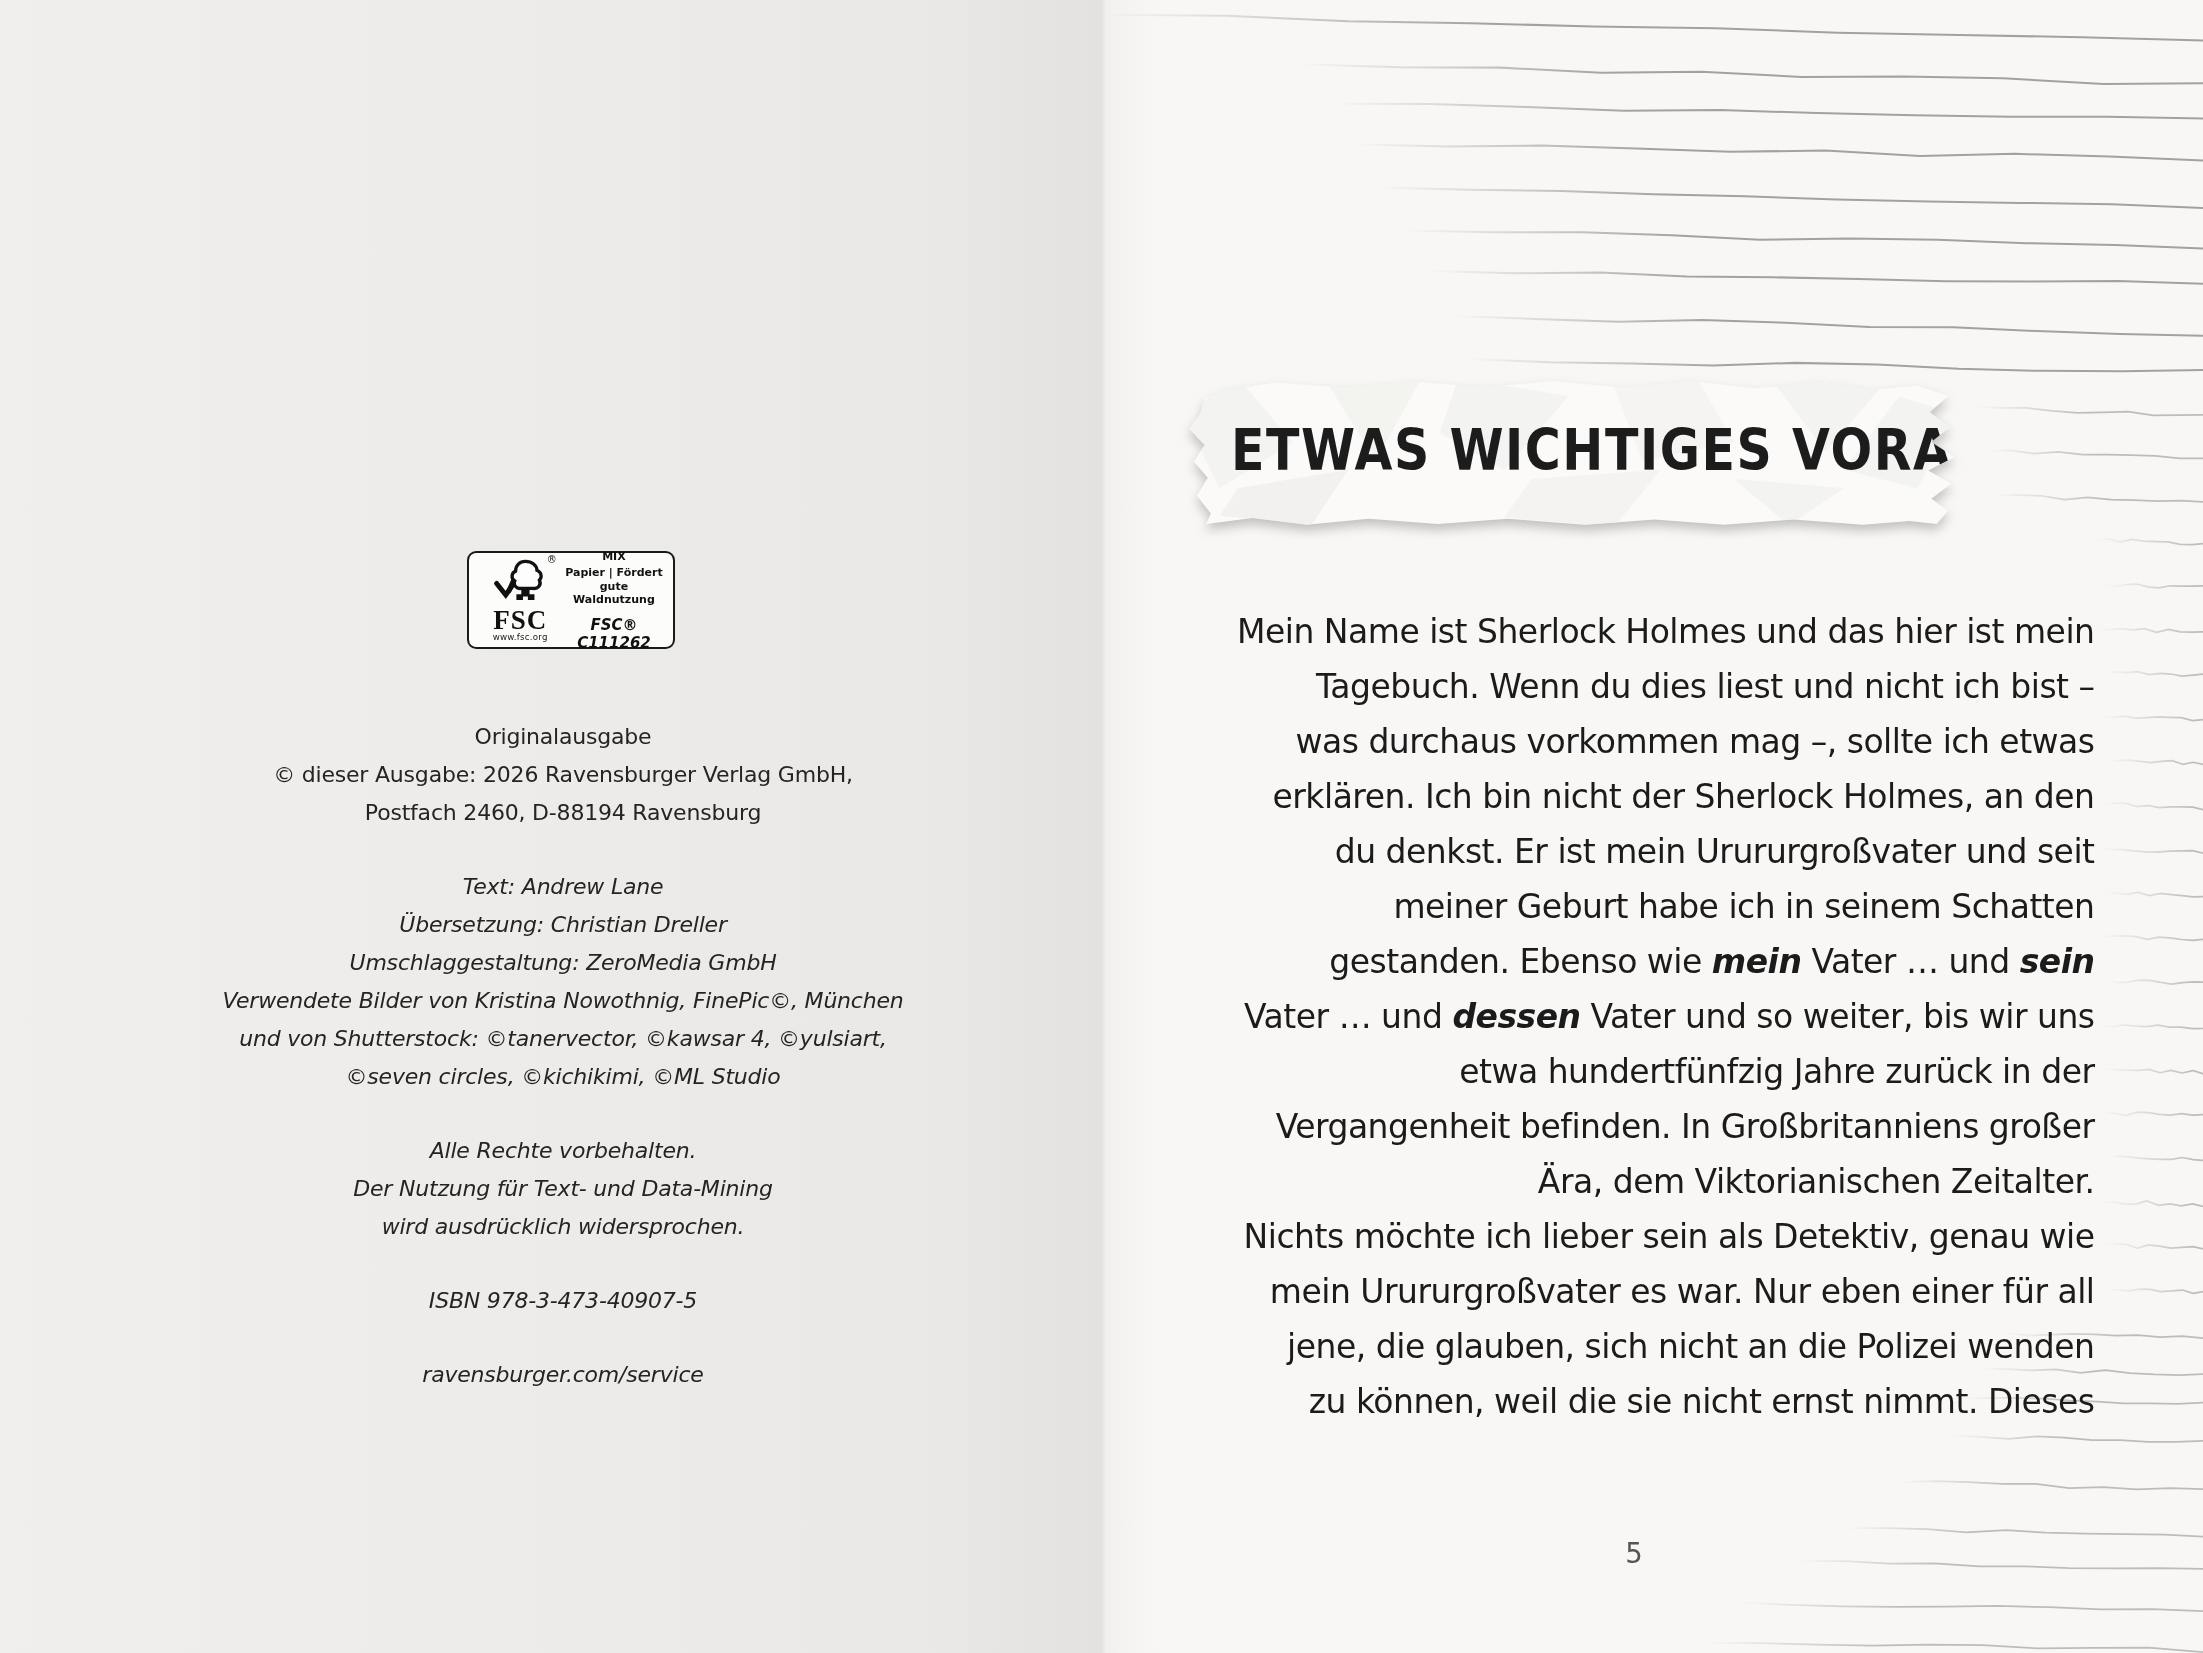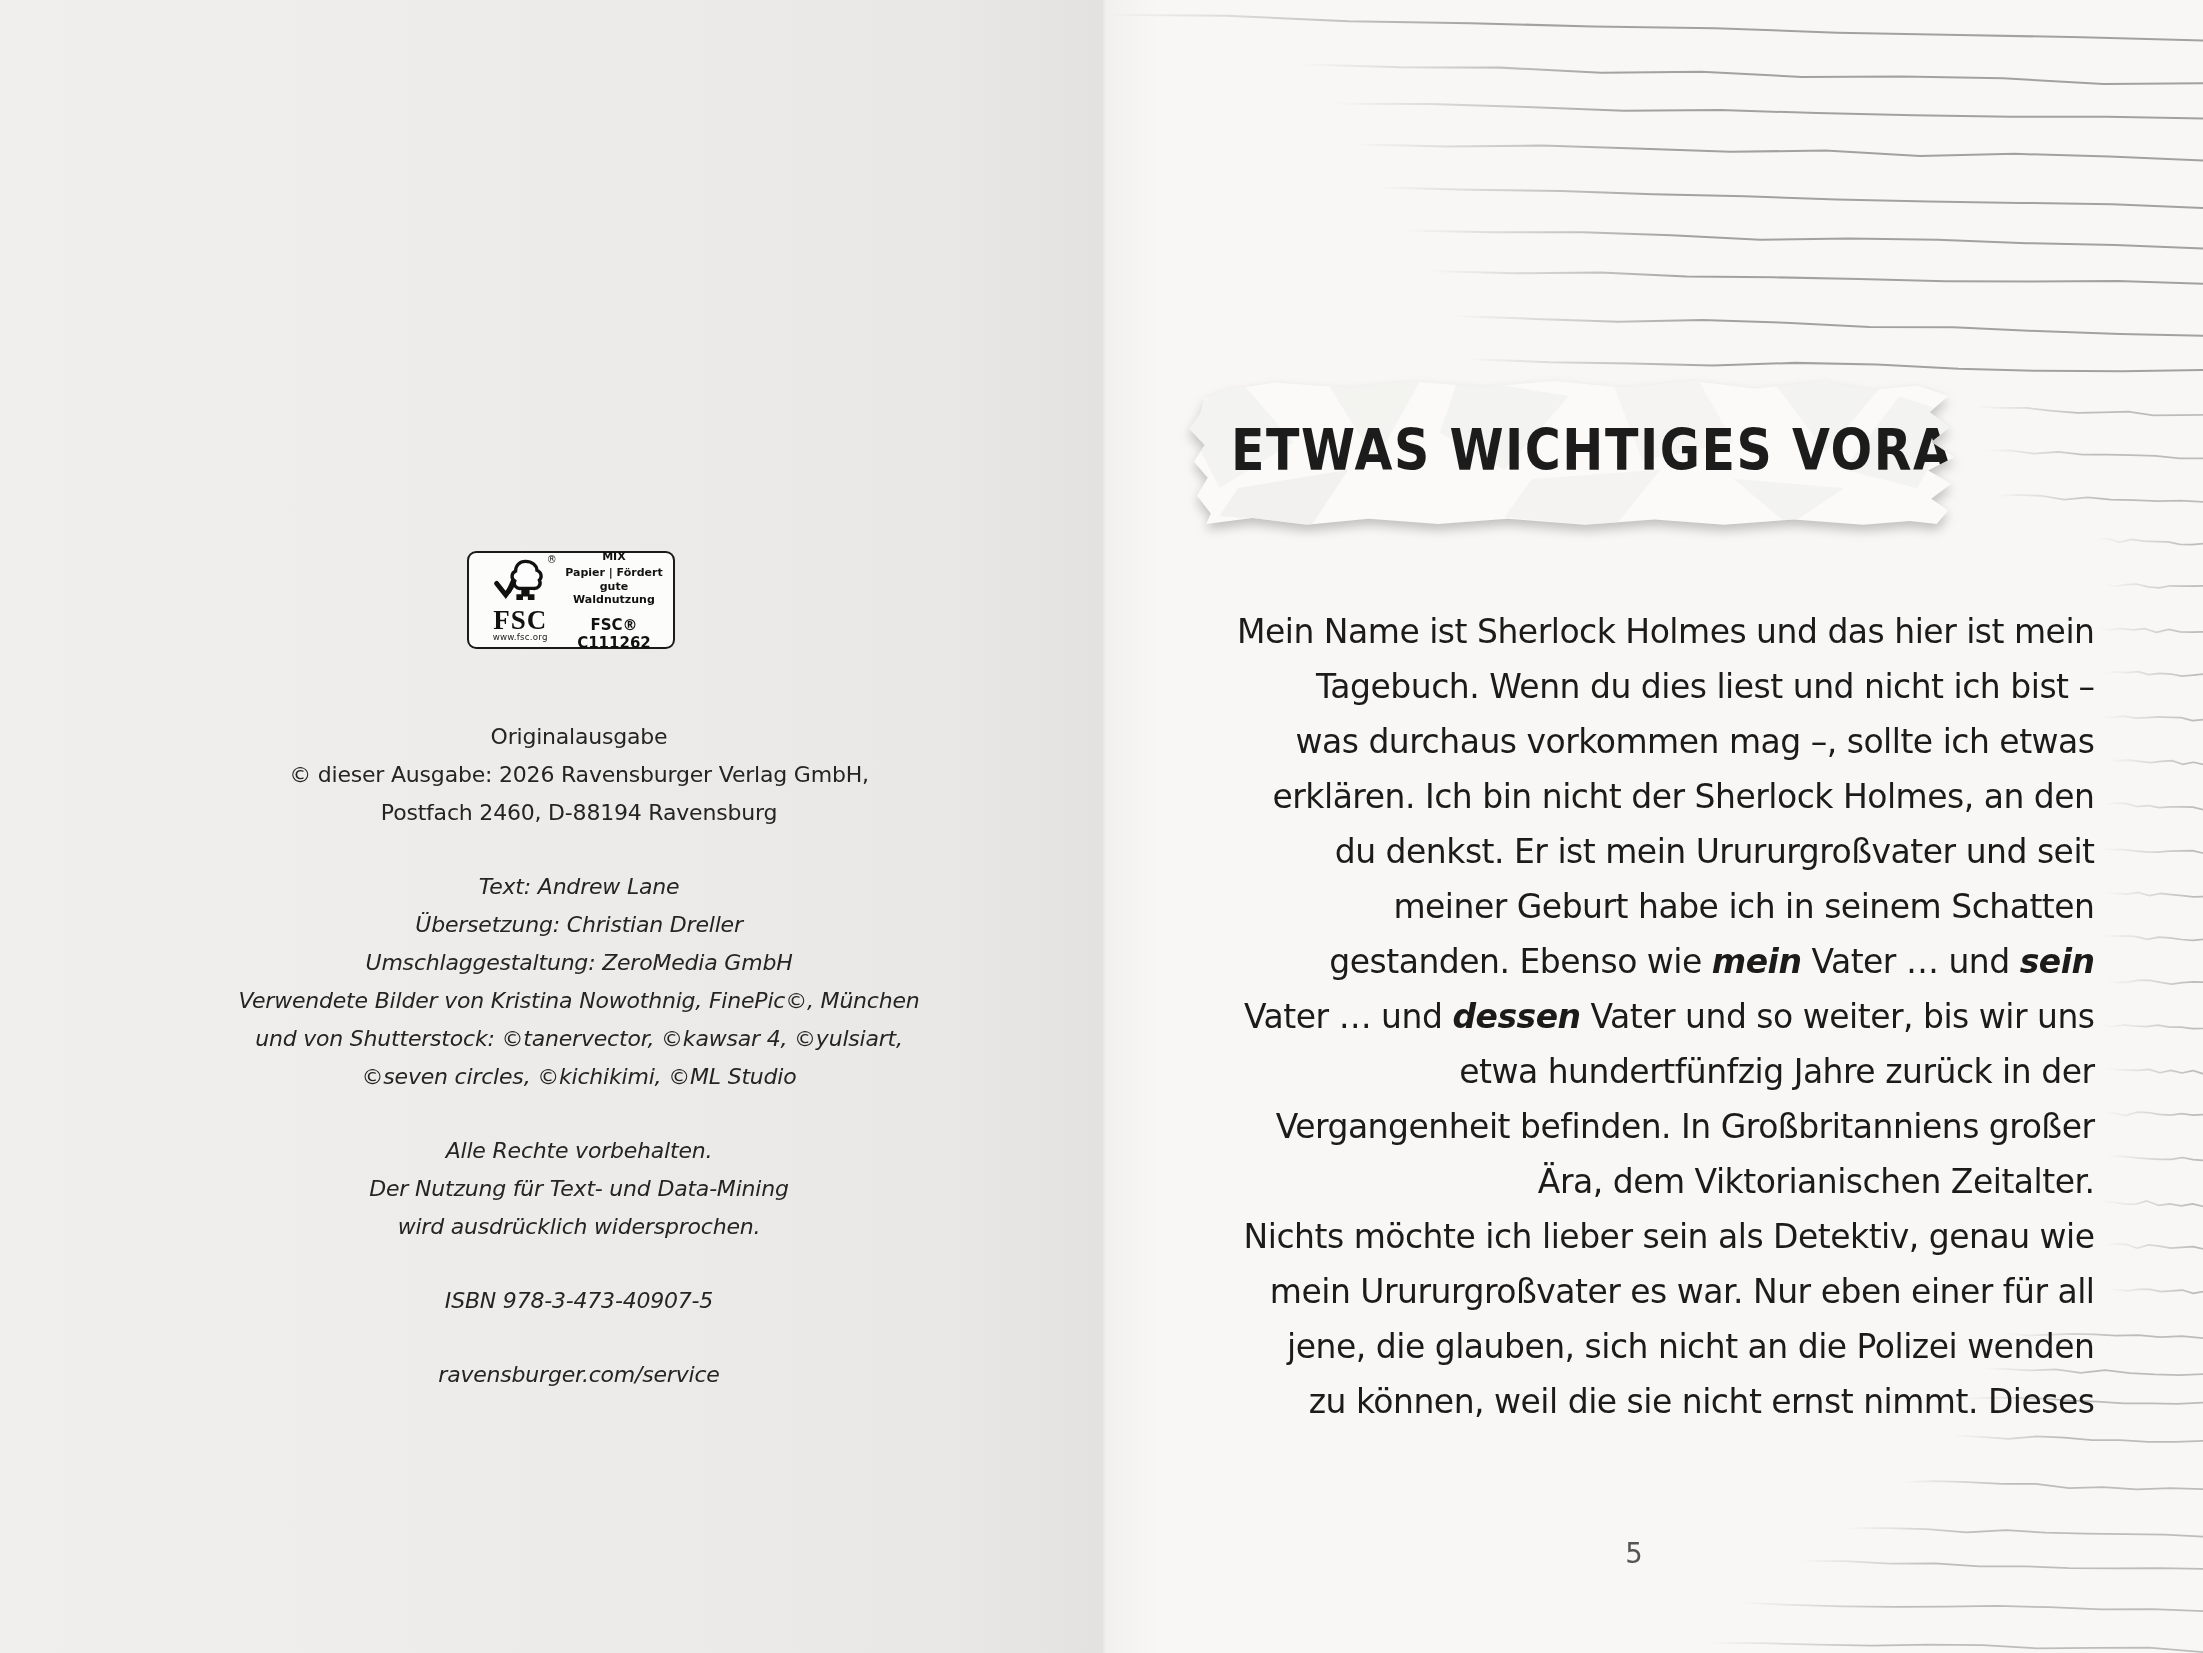--- a/index.html
+++ b/index.html
@@ -15,24 +15,24 @@
              border:2.3px solid #1a1a1a;border-radius:9.2px;background:#fcfcfb;
              display:flex;align-items:center;box-sizing:border-box;padding:5.5px 7.3px 5.5px 9.2px;}
   .fsc-left{width:84px;display:flex;flex-direction:column;align-items:center;position:relative;}
   .fsc-reg{position:absolute;right:5.5px;top:-3.7px;font-size:10px;color:#111;}
   .fsc-word{font-family:"Liberation Serif",serif;font-weight:bold;font-size:27px;
             letter-spacing:0.9px;color:#111;line-height:24px;margin-top:4px;}
   .fsc-url{font-size:8.7px;color:#222;letter-spacing:0.2px;}
   .fsc-right{flex:1;text-align:center;color:#111;}
   .fsc-mix{font-weight:bold;font-size:11px;line-height:18.4px;}
   .fsc-claim{font-size:11px;font-weight:600;line-height:13.3px;}
-  .fsc-code{font-weight:bold;font-size:15px;margin-top:10px;}
-
-  
-  .imprint{position:absolute;left:28px;top:718px;width:1102px;text-align:center;
+  .fsc-code{font-weight:bold;font-size:15px;margin-top:10px;font-style:italic;}
+
+  
+  .imprint{position:absolute;left:12px;top:718px;width:1102px;text-align:center;
            color:#242424;font-size:22px;line-height:38px;letter-spacing:-0.2px;}
   .imprint-block + .imprint-block{margin-top:36px;font-style:italic;}
   .imprint-line{white-space:nowrap;}
 
   
   .ruled{position:absolute;left:0;top:0;width:1102px;height:1654px;}
 
   
   .title-strip-wrap{position:absolute;left:81px;top:378px;width:773px;height:149px;
                     filter:drop-shadow(0 6.4px 5.5px rgba(90,88,85,.35));}

